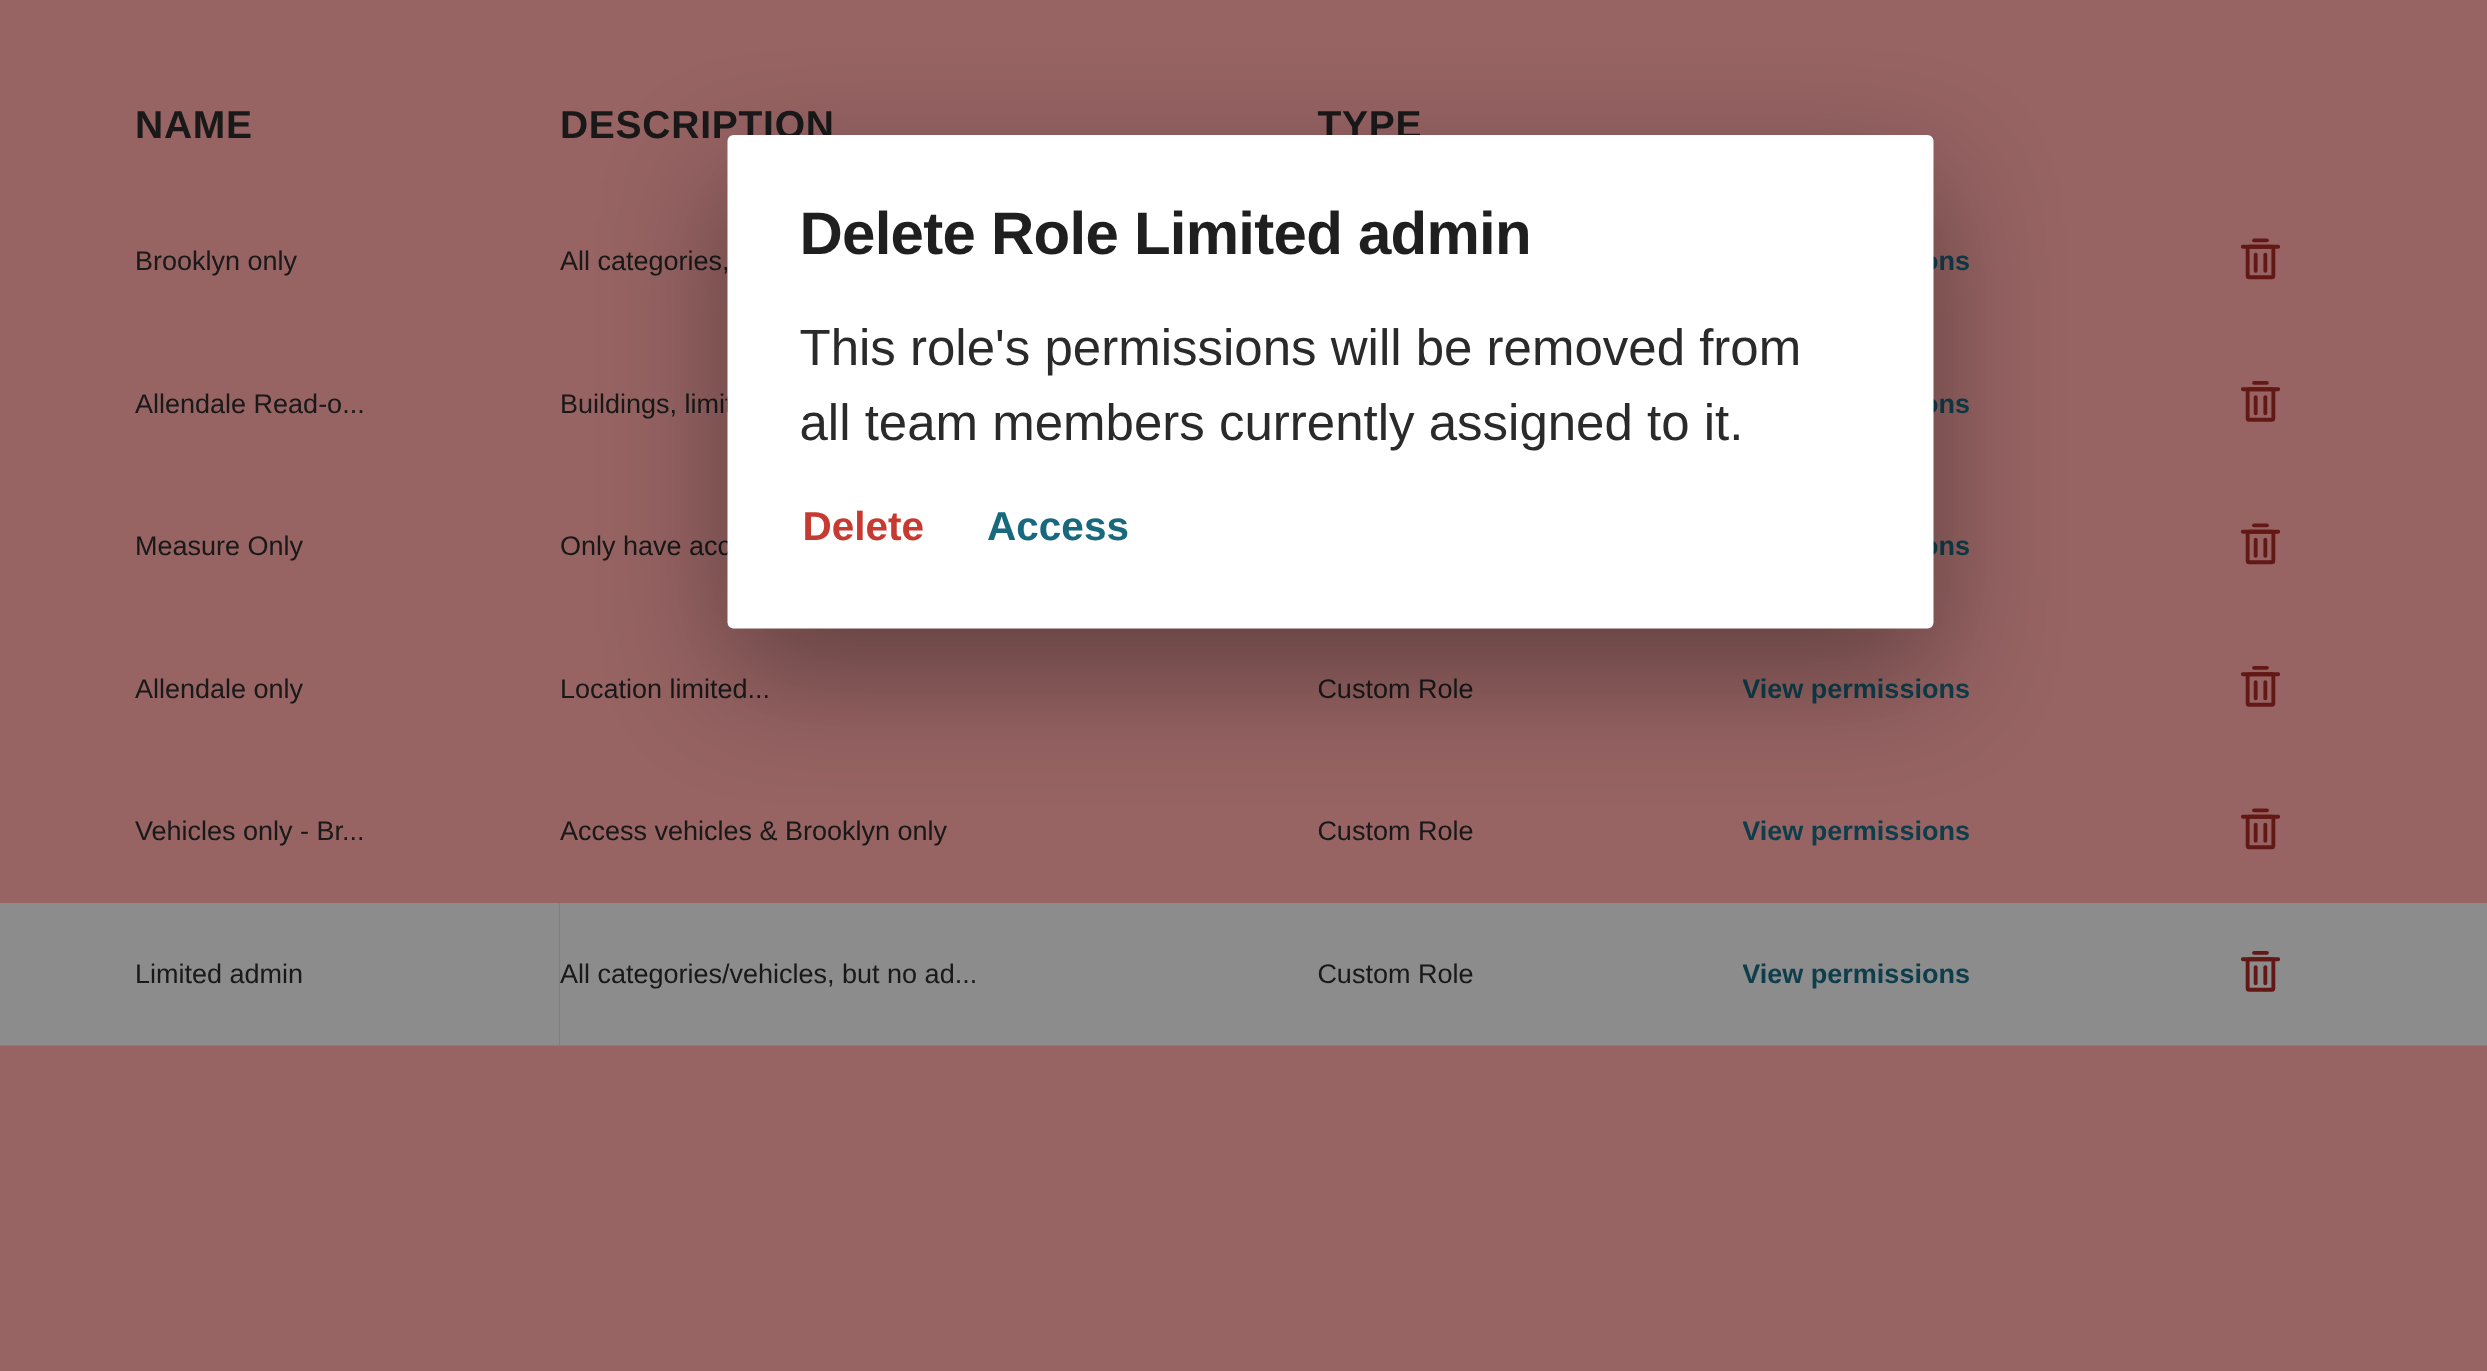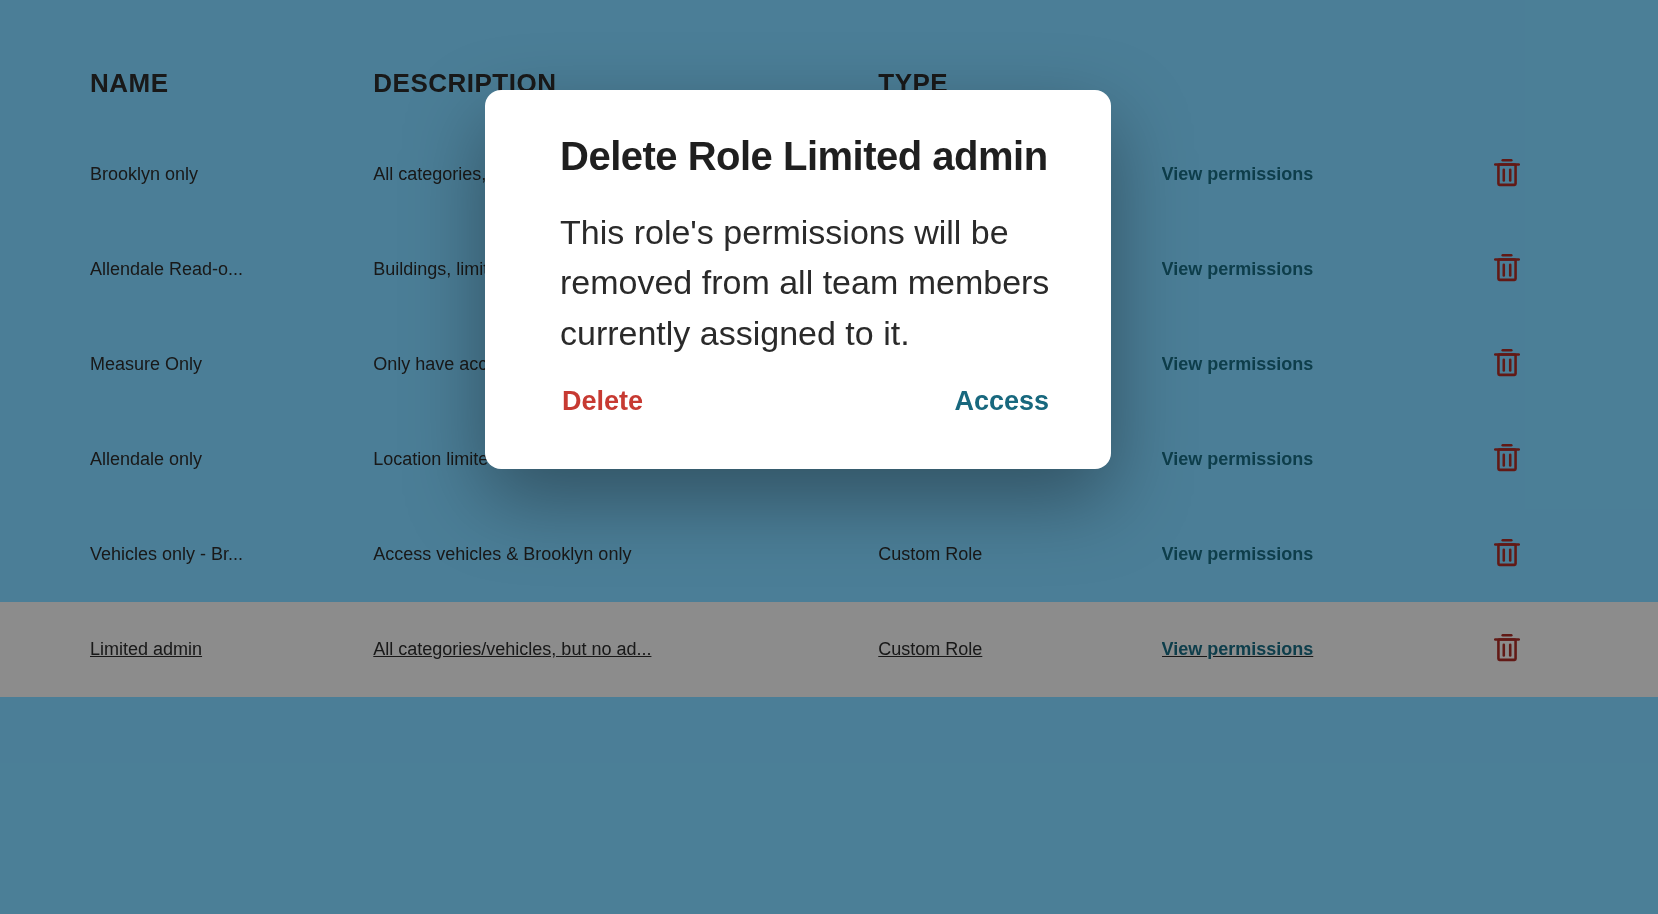--- a/index.html
+++ b/index.html
@@ -9,21 +9,21 @@
     background: #ffffff;
     color: #2a2a2a;
     position: relative;
     overflow: hidden;
   }
 
   .page {
     width: 1658px;
     height: 914px;
     position: relative;
-    background: #7dd3fc;
+    background: #fca5a5;
   }
 
   .table-wrap {
     padding: 50px 90px 0 90px;
   }
 
   table.roles {
     width: 100%;
     border-collapse: collapse;
     table-layout: fixed;
@@ -68,59 +68,58 @@
   }
   .trash svg { width: 100%; height: 100%; display: block; }
   .trash svg * { stroke: #a32a24; }
 
   tr.highlight td {
     background: #e9e9e9;
   }
   
   tr.highlight {
     box-shadow: -90px 0 0 0 #e9e9e9, 200px 0 0 0 #e9e9e9;
-    text-decoration: underline;
   }
 
   
   .scrim {
     position: absolute;
     inset: 0;
     background: rgba(0,0,0,0.40);
   }
 
   .modal {
     position: absolute;
     top: 90px;
     left: 485px;
-    width: 626px;
+    width: 804px;
     background: #ffffff;
-    border-radius: 16px;
+    border-radius: 4px;
     box-shadow: 0 30px 80px rgba(0,0,0,0.35);
-    padding: 44px 60px 48px 75px;
+    padding: 44px 60px 48px 48px;
   }
 
   .modal h1 {
     font-size: 40px;
     font-weight: 600;
     color: #1f1f1f;
     margin-bottom: 28px;
     letter-spacing: -0.5px;
   }
 
   .modal p {
     font-size: 34px;
     line-height: 1.48;
     color: #2a2a2a;
     margin-bottom: 24px;
   }
 
   .modal .actions {
     display: flex;
-    justify-content: space-between;
+    justify-content: flex-start;
     gap: 38px;
   }
 
   .modal .btn {
     font-size: 27px;
     font-weight: 700;
     cursor: pointer;
     background: none;
     border: none;
     padding: 4px 2px;

